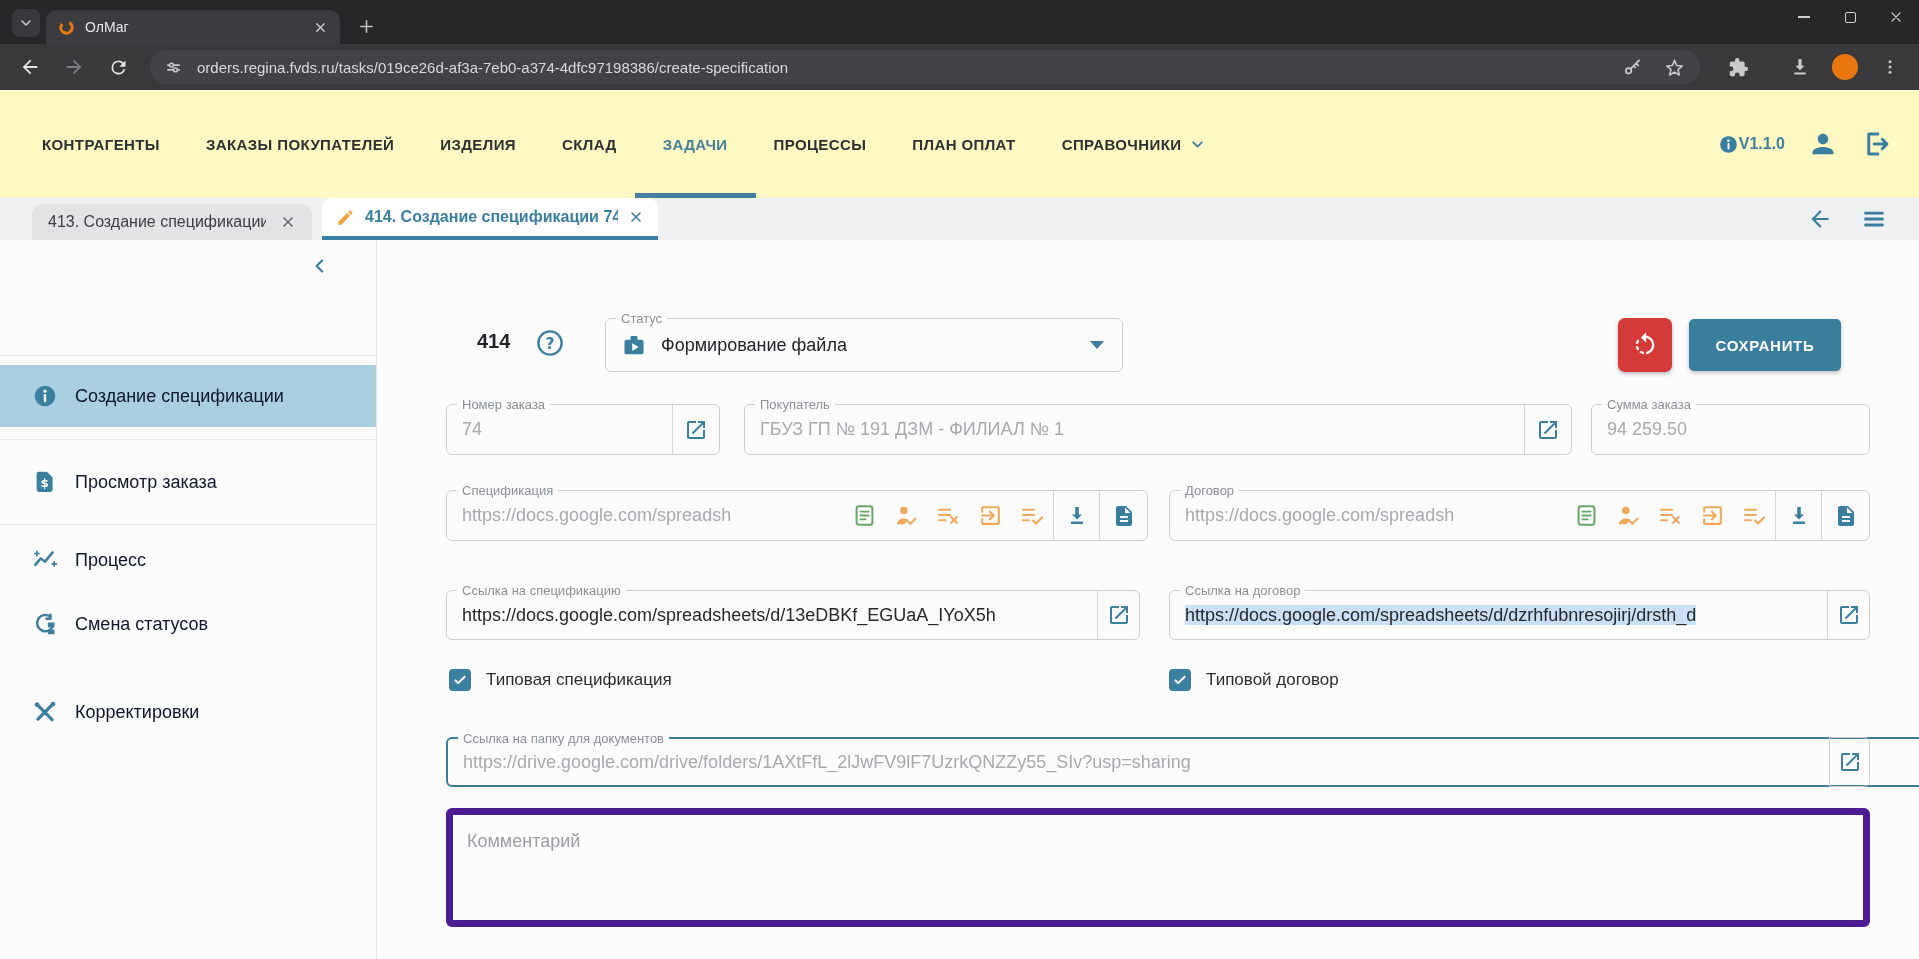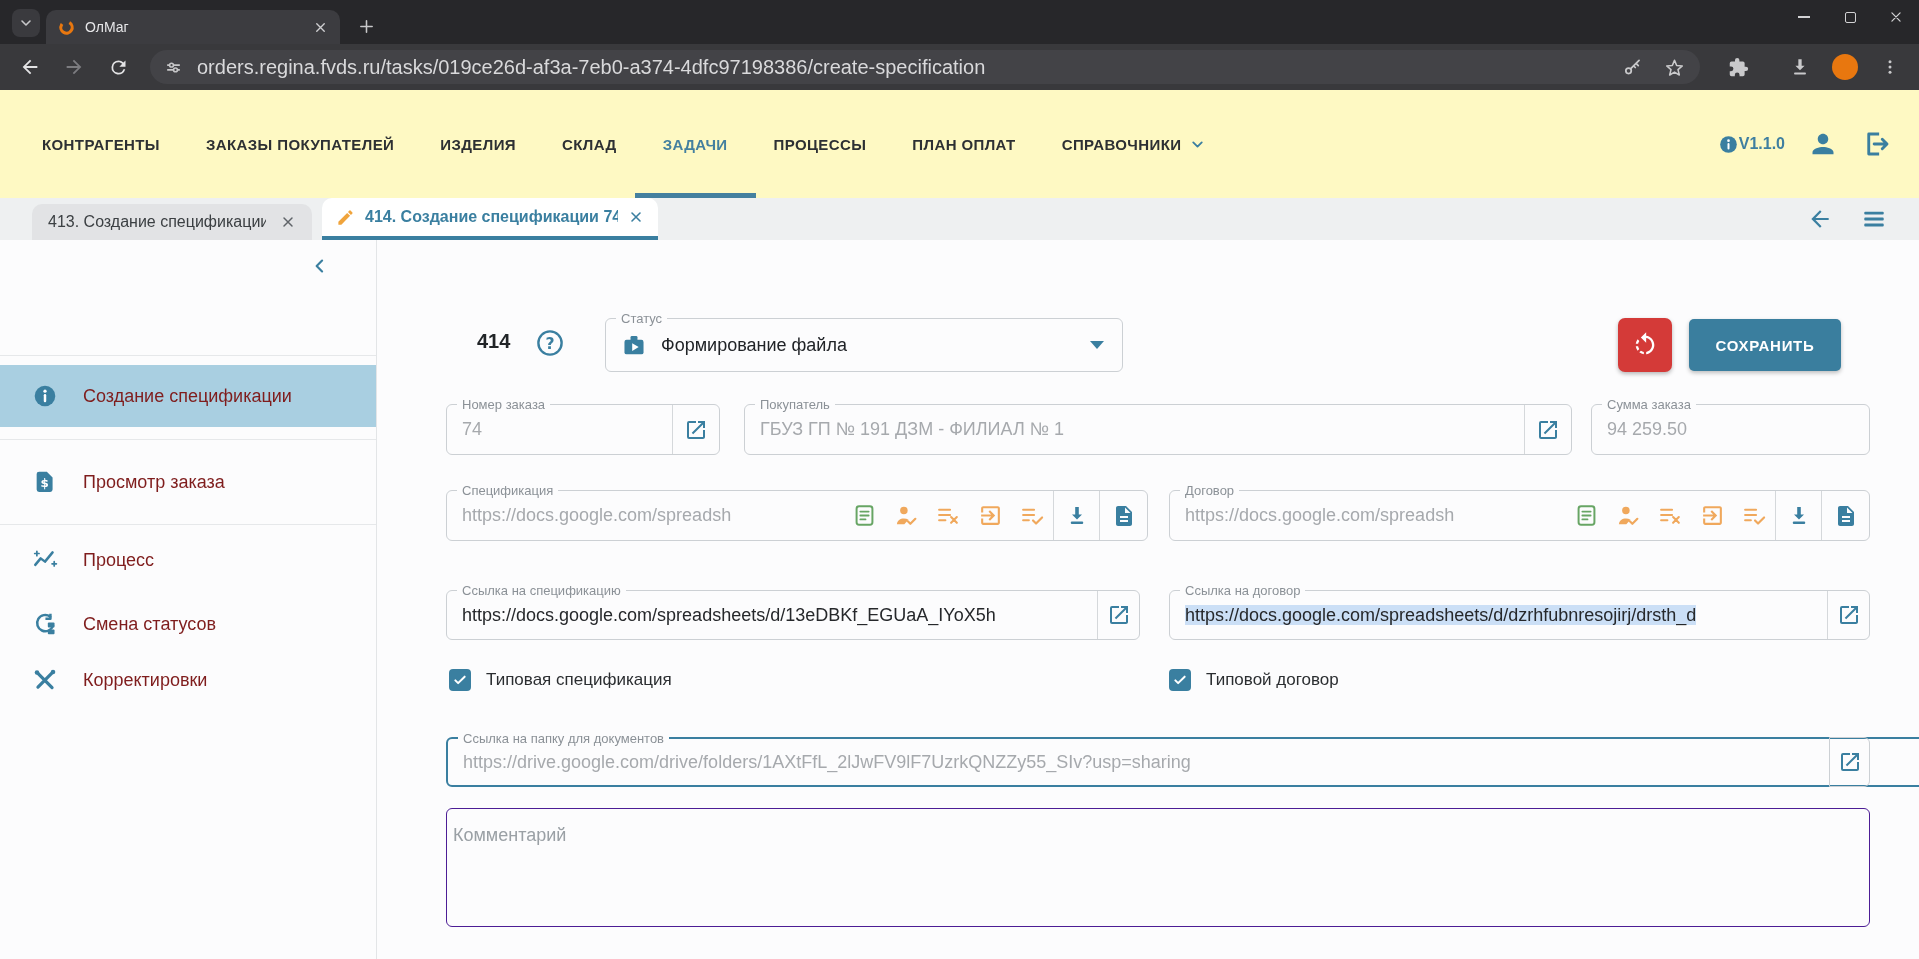--- a/index.html
+++ b/index.html
@@ -18,21 +18,21 @@
   #browser-tab .title { flex:1; white-space:nowrap; overflow:hidden; }
   #new-tab-btn { left:352px; top:12px; width:28px; height:28px; display:flex; align-items:center; justify-content:center; cursor:pointer; }
   .winbtn { top:0; width:46px; height:34px; display:flex; align-items:center; justify-content:center; cursor:pointer; }
   #win-min { right:92px; } #win-max { right:46px; } #win-close { right:0; }
   .glyph-min { width:12px; height:2px; background:#d2d2d4; }
   .glyph-max { width:11px; height:11px; border:1.6px solid #d2d2d4; border-radius:2px; }
 
   #toolbar { left:0; top:44px; width:1919px; height:46px; background:#39393c; }
   .tbicon { top:9px; width:28px; height:28px; display:flex; align-items:center; justify-content:center; cursor:pointer; }
   #omnibox { left:150px; top:6px; width:1550px; height:34px; background:#434347; border-radius:17px; display:flex; align-items:center; padding:0 14px; gap:14px; }
-  #url-text { color:#d9d9db; font-size:20px; white-space:nowrap; overflow:hidden; flex:1; }
+  #url-text { color:#d9d9db; font-size:15px; white-space:nowrap; overflow:hidden; flex:1; }
   #avatar { left:1832px; top:10px; width:26px; height:26px; border-radius:50%; background:#e8770f; cursor:pointer; }
 
   
   #app-header { left:0; top:90px; width:1919px; height:108px; background:#fef9c3; }
   #main-nav { position:absolute; left:42px; top:0; height:100%; display:flex; align-items:center; gap:46px; }
   .nav-item { position:relative; height:100%; display:flex; align-items:center; gap:8px; font-size:15px; font-weight:700; letter-spacing:.4px; color:#2d3033; cursor:pointer; white-space:nowrap; }
   .nav-item.active { color:#44809f; }
   .nav-item.active::after { content:""; position:absolute; left:-28px; right:-28px; bottom:0; height:5px; background:#44809f; }
   #header-right { position:absolute; right:28px; top:0; height:100%; display:flex; align-items:center; gap:24px; }
   #app-version { color:#3f7fa0; font-size:16px; font-weight:700; display:flex; align-items:center; cursor:pointer; }
@@ -42,26 +42,26 @@
   .wtab { position:absolute; display:flex; align-items:center; cursor:pointer; border-radius:10px 10px 0 0; }
   #wtab-0 { left:32px; top:6px; width:280px; height:36px; background:#e2e3e5; padding:0 16px; gap:14px; font-size:16px; color:#3c4043; }
   #wtab-1 { left:322px; top:0; width:336px; height:42px; background:#ffffff; padding:0 14px; gap:10px; font-size:16px; font-weight:700; color:#3a7fa0; border-bottom:4px solid #3a7fa0;align-items:center; }
   .wtab .title { flex:1; white-space:nowrap; overflow:hidden; }
   #tabbar-actions { position:absolute; right:32px; top:0; height:42px; display:flex; align-items:center; gap:28px; }
 
   
   #sidebar { left:0; top:240px; width:377px; height:719px; background:#fcfcfd; border-right:1px solid #e3e5e7; }
   #sidebar-collapse { position:absolute; right:42px; top:12px; width:28px; height:28px; display:flex; align-items:center; justify-content:center; cursor:pointer; }
   .sdivider { position:absolute; left:0; width:100%; height:1px; background:#e6e8ea; }
-  .side-item { position:absolute; left:0; width:100%; display:flex; align-items:center; gap:25px; padding-left:32px; font-size:18px; color:#7f1d1d; cursor:pointer; }
+  .side-item { position:absolute; left:0; width:100%; display:flex; align-items:center; gap:17px; padding-left:32px; font-size:18px; color:#0f172a; cursor:pointer; }
   #side-item-0 { top:125px; height:62px; background:#a9cfe1; }
   #side-item-1 { top:200px; height:84px; }
   #side-item-2 { top:292px; height:56px; }
   #side-item-3 { top:356px; height:56px; }
-  #side-item-4 { top:412px; height:56px; }
+  #side-item-4 { top:444px; height:56px; }
 
   
   #main { left:377px; top:240px; width:1542px; height:719px; background:#fcfcfd; }
   .ffield { position:absolute; border:1px solid #ccd0d4; border-radius:6px; display:flex; align-items:center; background:transparent; }
   .flabel { position:absolute; top:-8px; left:10px; background:#fcfcfd; padding:0 5px; font-size:13px; color:#8b9197; line-height:15px; white-space:nowrap; }
   .fval { flex:1; padding:0 15px; font-size:18px; color:#a6a9ad; white-space:nowrap; overflow:hidden; }
   .fval.dark { color:#26282b; }
   .fcell { align-self:stretch; display:flex; align-items:center; justify-content:center; border-left:1px solid #d5d8db; cursor:pointer; }
   .w47 { width:47px; } .w38 { width:42px; }
   .ibtn { width:42px; height:100%; display:flex; align-items:center; justify-content:center; cursor:pointer; }
@@ -86,21 +86,21 @@
   #f-speclink     { left:69px;  top:350px; width:694px; height:50px; }
   #f-contractlink { left:792px; top:350px; width:701px; height:50px; }
 
   .cb-row { position:absolute; top:429px; display:flex; align-items:center; gap:15px; font-size:17px; color:#2b2e31; cursor:pointer; }
   #cb-spec-row { left:72px; } #cb-contract-row { left:792px; }
   .cb { width:22px; height:22px; background:#3a7fa0; border-radius:4px; display:flex; align-items:center; justify-content:center; }
 
   #f-folder { left:69px; top:497px; width:1504px; height:50px; border:2px solid #3a7fa0; }
   #folder-ext-cell { left:1452px; top:497px; width:41px; height:50px; border:1px solid #ccd0d4; border-radius:0 6px 6px 0; display:flex; align-items:center; justify-content:center; cursor:pointer; }
 
-  #comment-box { left:69px; top:568px; width:1424px; height:119px; border:1px solid #4c1d95; border-radius:6px; background:transparent; resize:none; padding:16px 6px; font-family:inherit; font-size:18px; color:#33373b; outline:none; }
+  #comment-box { left:69px; top:568px; width:1424px; height:119px; border:7px solid #4c1d95; border-radius:6px; background:transparent; resize:none; padding:16px 14px; font-family:inherit; font-size:18px; color:#33373b; outline:none; }
   #comment-box::placeholder { color:#9aa0a5; }
 </style>
 </head>
 <body>
 
 <div class="abs" id="tabstrip">
   <div class="abs" id="tab-search-btn">
     <span>
         <svg width="16" height="16" viewBox="0 0 24 24">
           <path d="M6 9l6 6 6-6" fill="none" stroke="#c8c8ca" stroke-width="2.4" stroke-linecap="round" stroke-linejoin="round"></path>

